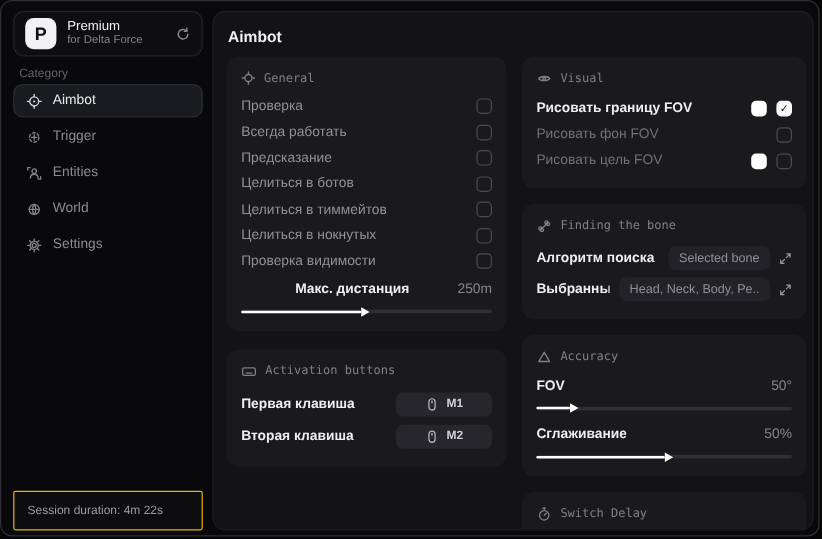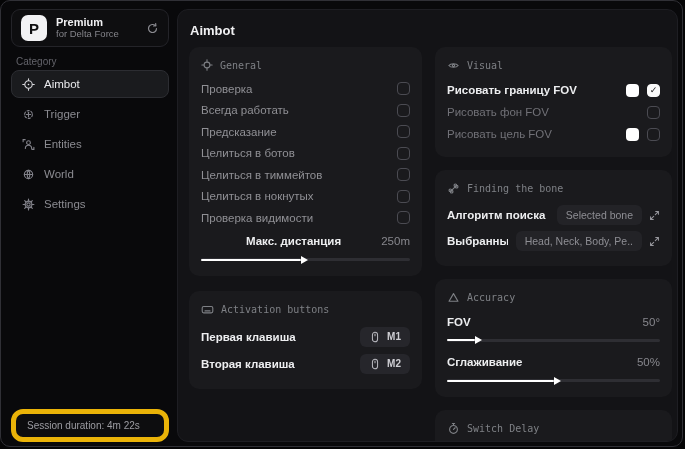--- a/index.html
+++ b/index.html
@@ -4,30 +4,30 @@
 <style>
   html,body{margin:0;padding:0;background:#050506;}
   body{width:685px;height:449px;font-family:"Liberation Sans","DejaVu Sans",sans-serif;-webkit-font-smoothing:antialiased;}
   .window{position:absolute;left:0;top:0;width:683px;height:447px;background:#09090b;border:1px solid #303036;border-radius:10px;box-sizing:border-box;overflow:hidden;}
 
   
   .sidebar{position:absolute;left:0;top:0;width:175px;height:100%;}
   .premium-card{position:absolute;left:10px;top:8px;width:158px;height:38px;border:1px solid #242429;background:#0e0e10;border-radius:9px;box-sizing:border-box;display:flex;align-items:center;padding:0 9px;gap:9px;}
   .p-logo{width:26px;height:26px;background:#f2f2f4;border-radius:7px;color:#101012;font-weight:bold;font-size:15px;display:flex;align-items:center;justify-content:center;flex:0 0 auto;}
   .p-text{flex:1;line-height:1.15;overflow:hidden;}
-  .p-title{color:#f0f0f2;font-size:11px;font-weight:bold;}
+  .p-title{color:#f0f0f2;font-size:11px;font-weight:normal;}
   .p-sub{color:#85858b;font-size:9.5px;}
   .icon{display:inline-flex;flex:0 0 auto;}
   .category{position:absolute;left:15px;top:55px;color:#63636a;font-size:10px;}
   .menu{position:absolute;left:10px;top:69px;width:158px;display:flex;flex-direction:column;gap:2px;}
   .menu-item{height:28px;display:flex;align-items:center;gap:9px;padding:0 10px;border-radius:8px;color:#8b8b91;font-size:11.5px;border:1px solid transparent;box-sizing:border-box;cursor:pointer;}
   .menu-item.selected{background:#1a1b1e;border-color:#2c2d32;color:#e9e9ec;}
   .menu-item svg{stroke:#82828a;}
   .menu-item.selected svg{stroke:#d6d6da;}
-  .session-card{position:absolute;left:10px;top:408px;width:158px;height:33px;border:5px solid #eab308;background:#0d0d0f;border-radius:12px;box-sizing:border-box;display:flex;align-items:center;padding:0 11px;color:#9c9ca2;font-size:10px;}
+  .session-card{position:absolute;left:10px;top:408px;width:158px;height:33px;border:1px solid #eab308;background:#0d0d0f;border-radius:2px;box-sizing:border-box;display:flex;align-items:center;padding:0 11px;color:#9c9ca2;font-size:10px;}
 
   
   .main-card{position:absolute;left:176px;top:8px;width:501px;height:433px;background:#131316;border:1px solid #1e1e23;border-radius:11px;box-sizing:border-box;overflow:hidden;}
   .main-title{margin:13px 0 9px 12px;color:#f1f1f3;font-size:13px;font-weight:bold;}
   .cols{display:flex;gap:13px;padding:0 7px 0 11px;}
   .col-left{width:233px;flex:0 0 auto;display:flex;flex-direction:column;gap:15px;}
   .col-right{width:237px;flex:0 0 auto;display:flex;flex-direction:column;gap:13px;}
   .panel{background:#1a1a1d;border-radius:10px;padding:10px 12px 12px 12px;box-sizing:border-box;}
   .panel-header{display:flex;align-items:center;gap:7px;color:#7e8085;font-family:"DejaVu Sans Mono",monospace;font-size:10px;margin:2px 0 7px 0;}
   .panel-header svg{stroke:#7e8085;}
@@ -41,21 +41,21 @@
   .checkbox{width:13px;height:13px;border:1.5px solid #4b4b52;border-radius:4px;box-sizing:border-box;flex:0 0 auto;cursor:pointer;display:flex;align-items:center;justify-content:center;}
   .checkbox.checked{background:#fafafa;border-color:#fafafa;}
   .checkbox.checked::after{content:"✓";color:#141416;font-size:9px;font-weight:bold;line-height:1;}
   .swatch{width:13px;height:13px;border-radius:4px;background:#fff;flex:0 0 auto;cursor:pointer;}
 
   .slider{position:relative;height:9px;margin-top:3px;cursor:pointer;}
   .slider .track{position:absolute;left:0;right:0;top:3px;height:3px;background:#2e2e33;border-radius:2px;}
   .slider .fill{position:absolute;left:0;top:3.5px;height:2px;background:#fff;border-radius:2px;}
   .slider .fill::after{content:"";position:absolute;right:-7px;top:50%;transform:translateY(-50%);border-left:7px solid #fff;border-top:4.5px solid transparent;border-bottom:4.5px solid transparent;}
 
-  .chip{display:flex;align-items:center;gap:6px;background:#26262b;border-radius:6px;padding:4px 9px;color:#cfcfd4;font-size:10px;font-weight:600;cursor:pointer;}
+  .chip{display:flex;align-items:center;gap:6px;background:#26262b;border-radius:6px;padding:4px 24px;color:#cfcfd4;font-size:10px;font-weight:600;cursor:pointer;}
   .chip svg{stroke:#b9b9bf;}
   .chip-row{min-height:27px;}
 
   .select{display:flex;align-items:center;background:#232327;border-radius:6px;padding:4px 9px;color:#8e8e94;font-size:10.5px;white-space:nowrap;overflow:hidden;cursor:pointer;max-width:152px;text-align:right;}
   .select-wrap{display:flex;align-items:center;gap:7px;flex:0 0 auto;}
   .select-wrap svg{stroke:#97979d;}
   .bone-row{min-height:26px;}
   .vis-row{min-height:22px;}
   .panel-switch{min-height:100px;}
 </style>

